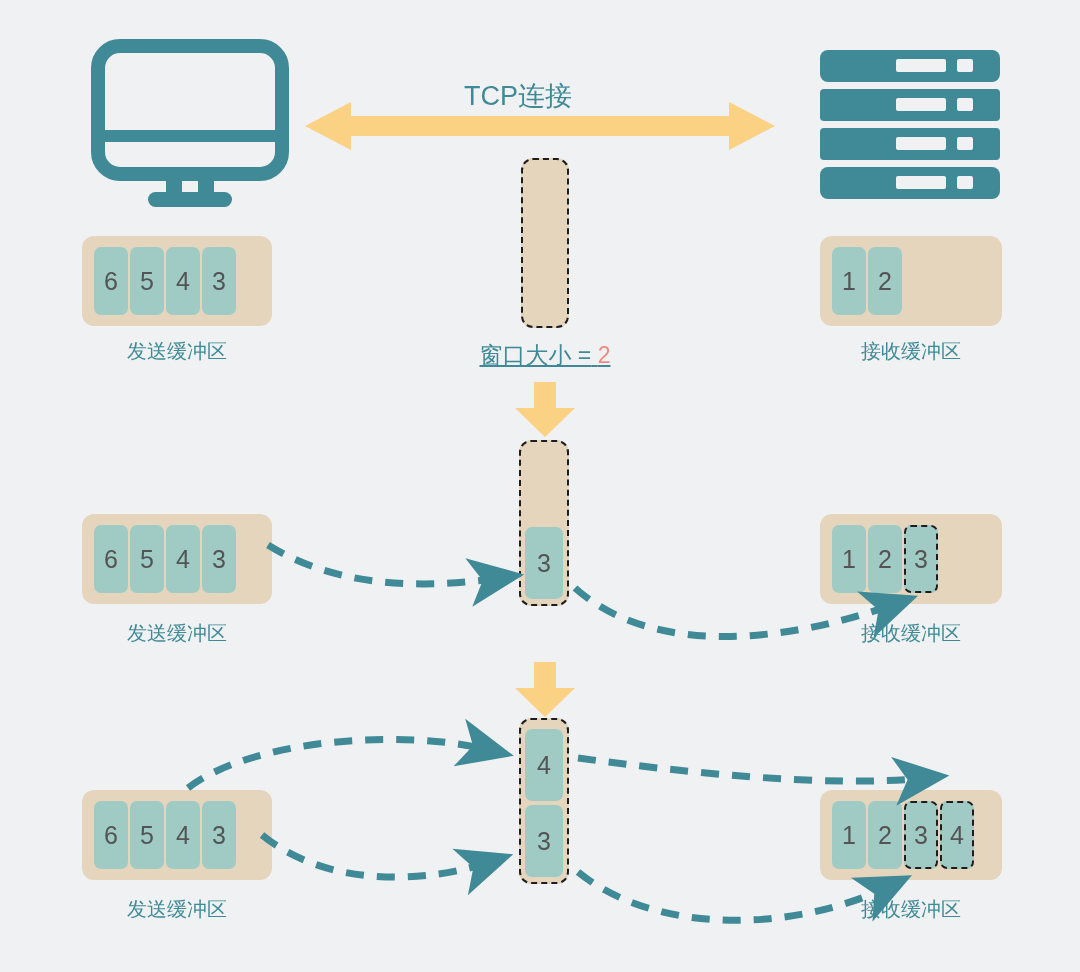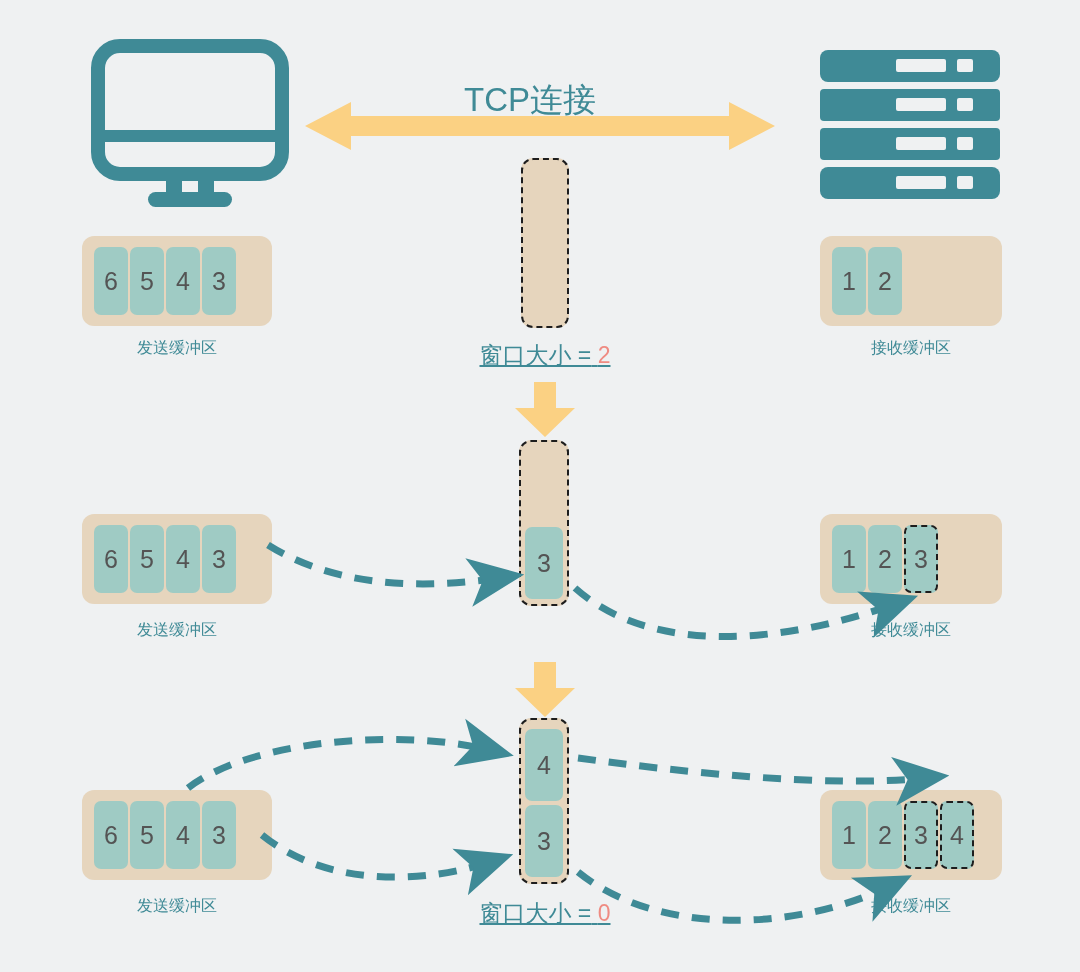--- a/index.html
+++ b/index.html
@@ -48,21 +48,21 @@
   .cell:last-child { margin-right: 0; }
   .cell.empty { background: transparent; }
   .cell.dashed {
     border: 2px dashed #1d1d1d;
     border-radius: 7px;
   }
 
   .buf-label {
     position: absolute;
     color: #3f8a96;
-    font-size: 16px;
+    font-size: 20px;
     text-align: center;
     white-space: nowrap;
   }
 
   
   .window-box {
     position: absolute;
     background: #e6d5bd;
     border: 2px dashed #1d1d1d;
     border-radius: 12px;
@@ -93,21 +93,21 @@
     white-space: nowrap;
     text-align: center;
     text-decoration: underline;
   }
   .win-label .num { color: #ef8b82; }
 
   
   .tcp-label {
     position: absolute;
     color: #3f8a96;
-    font-size: 33px;
+    font-size: 27px;
     white-space: nowrap;
   }
 </style>
 </head>
 <body>
 
 <div id="stage">
 
   <svg class="abs" style="left:90px; top:38px;" width="200" height="170" viewBox="0 0 200 170">
     <rect x="8" y="8" width="184" height="128" rx="22" ry="22" fill="none" stroke="#3f8a96" stroke-width="14"></rect>
@@ -209,24 +209,20 @@
     <div class="cell">5</div>
     <div class="cell">4</div>
     <div class="cell">3</div>
   </div>
   <div class="buf-label" style="left:82px; top:896px; width:190px;">发送缓冲区</div>
 
   <div class="window-box" style="left:519px; top:718px; width:50px; height:166px;">
     <div class="wcell">4</div>
     <div class="wcell">3</div>
   </div>
-  <div class="win-label" style="left:445px; top:898px; width:200px;">
-    <span>窗口大小 =</span>
-    <span class="num">0</span>
-  </div>
 
   <div class="buffer" style="left:820px; top:790px; width:182px; height:90px;">
     <div class="cell">1</div>
     <div class="cell">2</div>
     <div class="cell dashed">3</div>
     <div class="cell dashed">4</div>
   </div>
   <div class="buf-label" style="left:820px; top:896px; width:182px;">接收缓冲区</div>
 
   <svg class="abs" style="left:0px; top:700px;" width="1080" height="260" viewBox="0 0 1080 260">

